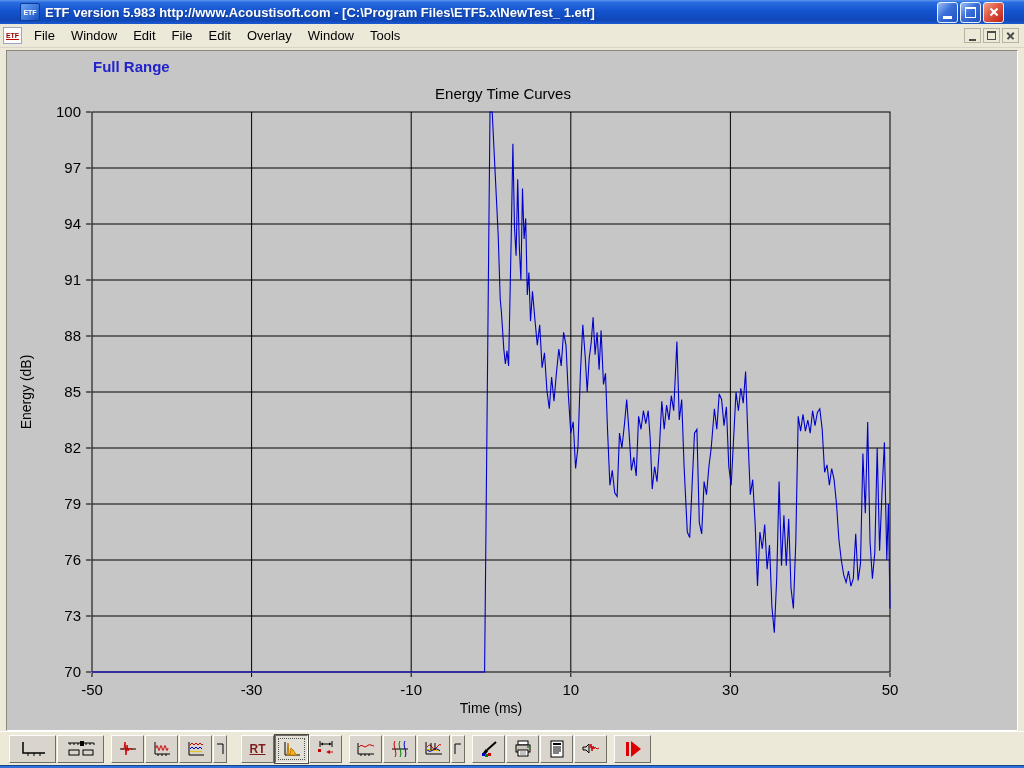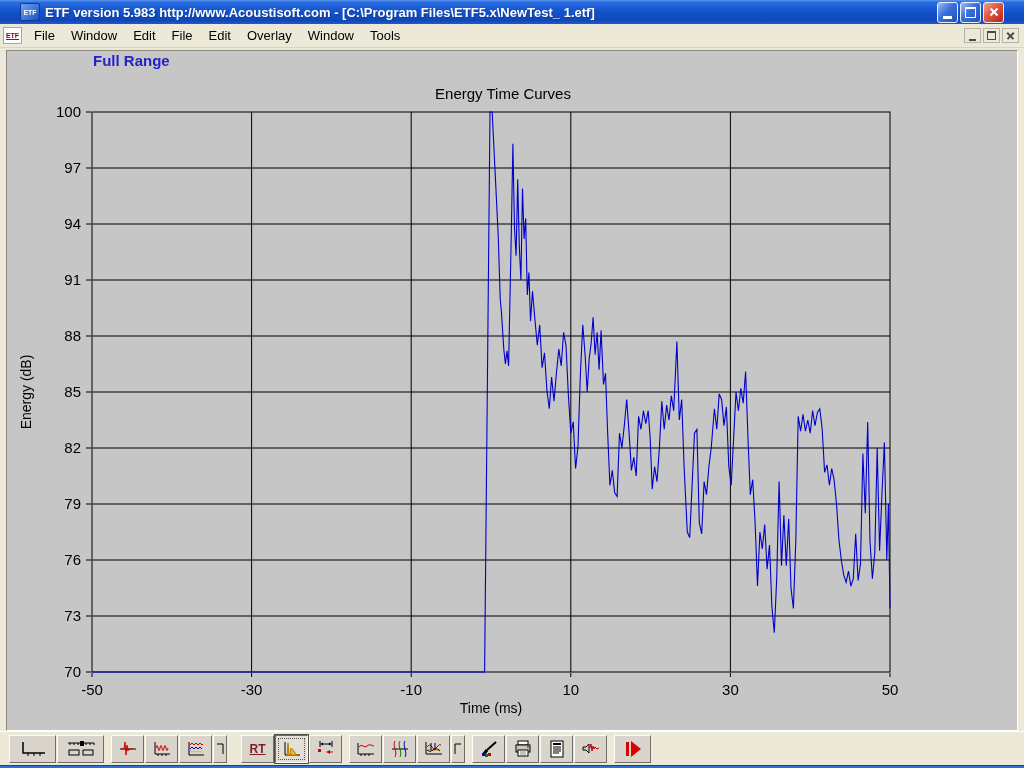--- a/index.html
+++ b/index.html
@@ -35,21 +35,21 @@
   .mglyph-restore{width:7px;height:6px;border:1px solid #4a4a4a;border-top:2px solid #4a4a4a;}
   .mglyph-x{position:relative;width:9px;height:9px;}
   .mglyph-x::before,.mglyph-x::after{content:"";position:absolute;left:0;top:4px;width:9px;height:1.6px;background:#4a4a4a;}
   .mglyph-x::before{transform:rotate(45deg);}
   .mglyph-x::after{transform:rotate(-45deg);}
 
   
   .client{flex:1;background:#ece9d8;padding:2px 6px 0 6px;}
   .chart-panel{position:relative;width:1010px;height:679px;background:#c6c6c6;
     border:1px solid;border-color:#8a887e #ffffff #ffffff #8a887e;}
-  .view-label{position:absolute;left:86px;top:1px;color:#2323cc;font-weight:bold;font-size:15px;}
+  .view-label{position:absolute;left:86px;top:7px;color:#2323cc;font-weight:bold;font-size:15px;}
   #chart-svg{position:absolute;left:0;top:0;}
   #chart-svg text{font-family:"Liberation Sans",sans-serif;}
 
   
   .toolbar{height:33px;flex:0 0 33px;background:#ece9d8;border-top:1px solid #ffffff;display:flex;align-items:center;padding:0 0 0 9px;}
   .tb{width:33px;height:28px;flex:0 0 auto;background:#d9d5cd;border:1px solid;border-color:#fdfdfb #716e64 #716e64 #fdfdfb;
     display:flex;align-items:center;justify-content:center;padding:0;margin-right:1px;}
   .tb.wide{width:47px;}
   .tb.narrow{width:14px;}
   .tb.xl{width:37px;}

